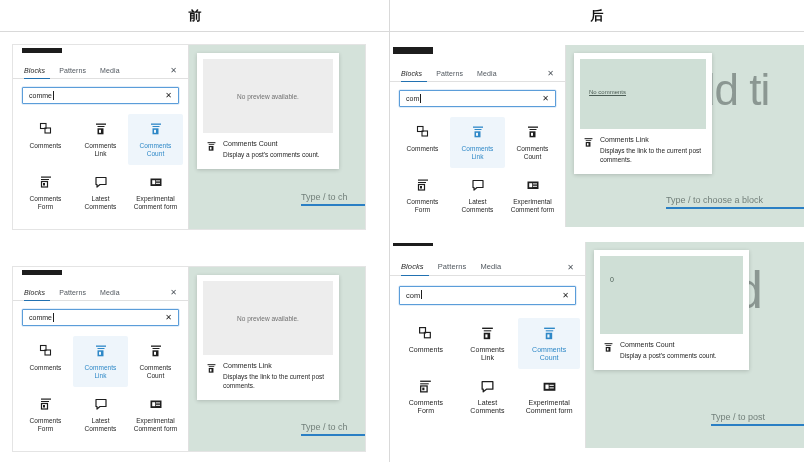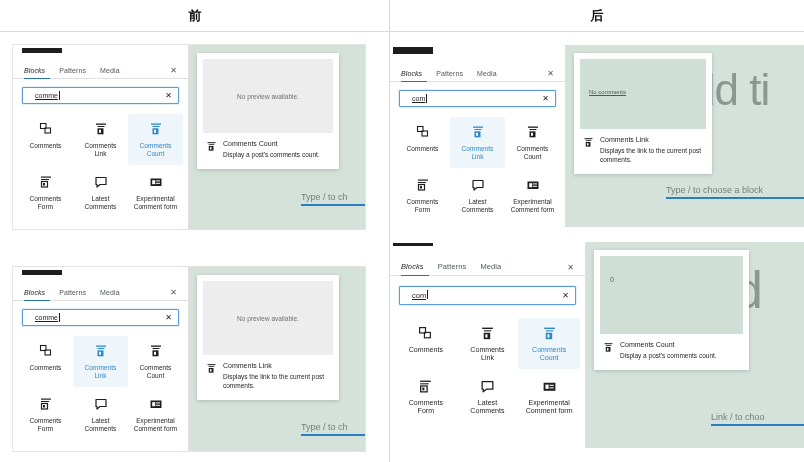--- a/index.html
+++ b/index.html
@@ -63,23 +63,22 @@
     line-height:1;
   }
 
   .searchwrap { padding:8px 9px 0 9px; }
   .searchbox {
     position:relative; height:17px; border:1px solid #5b9dd9;
     border-radius:1px; background:#fff; display:flex; align-items:center;
     box-shadow:0 0 0 0.5px rgba(91,157,217,.35);
   }
   .searchbox .val {
-    font-size:7px; color:#1e1e1e; padding-left:12px; white-space:nowrap;
+    font-size:7px; color:#1e1e1e; padding-left:6px; white-space:nowrap;
     position:relative;
-    text-decoration:underline;
   }
   .searchbox .val::after {
     content:""; position:absolute; right:-2px; top:-1px; width:1px; height:9px; background:#1e1e1e;
   }
   .searchbox .clear { margin-left:auto; font-size:8px; color:#1e1e1e; padding-right:6px; line-height:1; }
 
   .blockgrid {
     display:grid; grid-template-columns:repeat(3,1fr);
     padding:10px 5px 0 5px; row-gap:2px;
   }
@@ -464,21 +463,21 @@
                     <rect x="3.5" y="6.3" width="6" height="6" fill="#1e1e1e"></rect>
                     <rect x="5" y="7.8" width="2" height="3" fill="#fff"></rect>
                   </svg>
               </span>
               <span class="txt">
                 <div class="preview-title">Comments Link</div>
                 <div class="preview-desc">Displays the link to the current post comments.</div>
               </span>
             </div>
           </div>
-          <div class="typehint" style="left:100px; top:140px;">Type / to choose a block</div>
+          <div class="typehint" style="left:100px; top:150px;">Type / to choose a block</div>
         </div>
       </div>
     </div>
 
     <div class="shot" style="left:0px; top:242px; width:420px; height:206px; border:none;">
       <div class="shot-inner">
         <div class="inserter" style="width:196px;">
           <div class="redact-bar" style="left:3px; top:1px; width:40px; height:3px; background:#1d1d1d;"></div>
           <div class="tabbar" style="margin-top:8px; height:26px;">
             <div class="tab active" style="font-size:7.5px;">Blocks</div>
@@ -575,19 +574,19 @@
                     <rect x="3.5" y="6.3" width="6" height="6" fill="#1e1e1e"></rect>
                     <rect x="5" y="7.8" width="2" height="3" fill="#fff"></rect>
                   </svg>
               </span>
               <span class="txt">
                 <div class="preview-title">Comments Count</div>
                 <div class="preview-desc">Display a post's comments count.</div>
               </span>
             </div>
           </div>
-          <div class="typehint" style="left:125px; top:170px;">Link / to choo</div>
+          <div class="typehint" style="left:125px; top:170px;">Type / to post</div>
         </div>
       </div>
     </div>
   </div>
 
 </div>
 
 </body></html>

